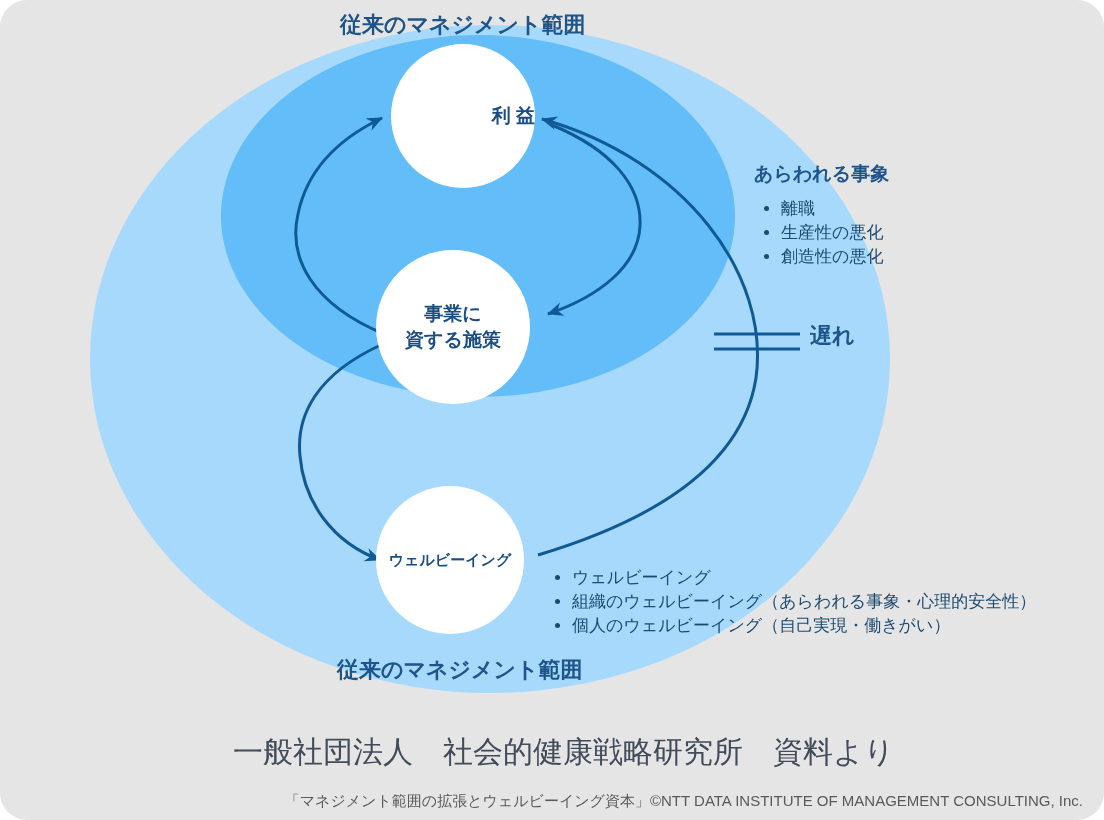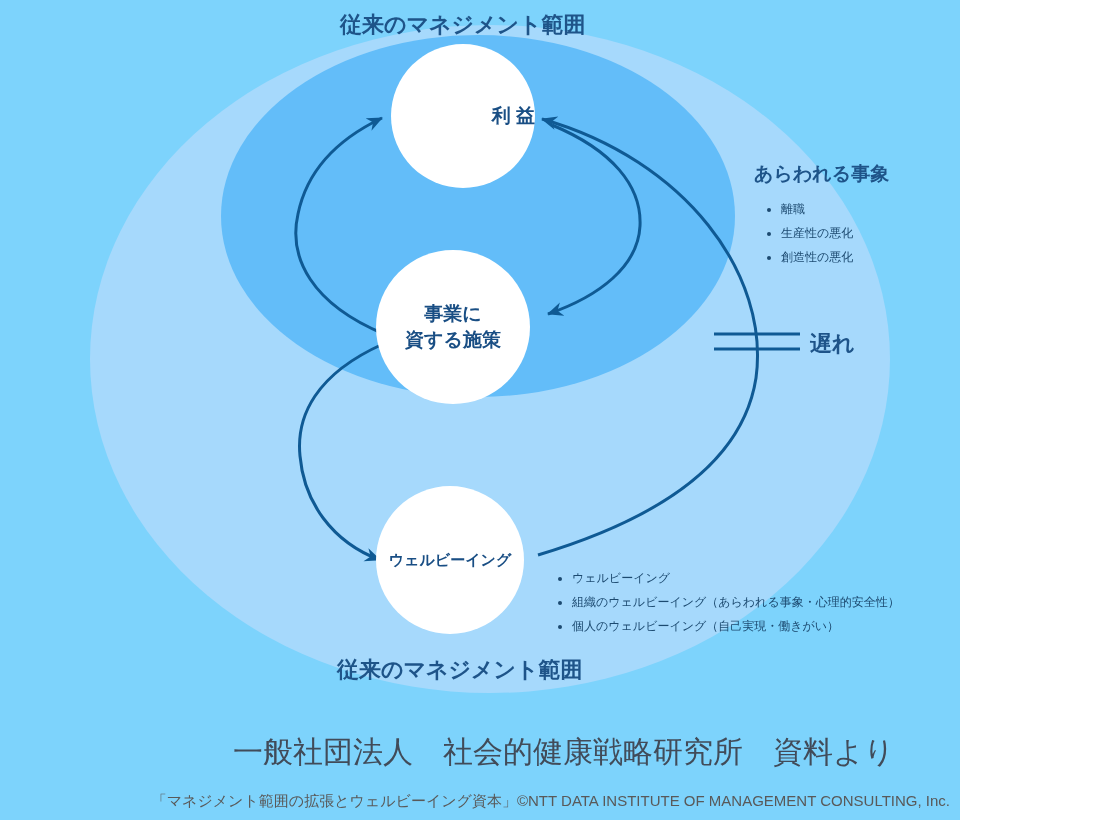--- a/index.html
+++ b/index.html
@@ -1,45 +1,46 @@
 <!DOCTYPE html>
 <html><head>
 <meta charset="utf-8">
 <style>
   html,body{margin:0;padding:0;background:#ffffff;}
   .canvas{
-    position:relative;width:960px;height:820px;overflow:hidden;background:#7dd3fc;
+    position:relative;width:1104px;height:820px;overflow:hidden;background:#e5e5e5;
     font-family:"Liberation Sans","DejaVu Sans",sans-serif;
+    border-radius:27px;
   }
   .ellipse{position:absolute;border-radius:50%;}
   .outer-ellipse{left:90px;top:25px;width:800px;height:668px;background:#A6D9FC;}
   .inner-ellipse{left:221px;top:35px;width:514px;height:362px;background:#63BDF9;}
   .node{
     position:absolute;background:#ffffff;border-radius:50%;
     display:flex;align-items:center;justify-content:center;text-align:center;
     color:#194E84;font-weight:bold;font-size:19px;line-height:26px;
   }
   .node-profit{left:391px;top:44px;width:144px;height:144px;justify-content:flex-end;}
   .node-measures{left:376px;top:250px;width:154px;height:154px;}
   .node-wellbeing{left:376px;top:486px;width:148px;height:148px;font-size:15px;}
   .arrows{position:absolute;left:0;top:0;width:1104px;height:820px;pointer-events:none;}
   .scope-label{position:absolute;color:#1E5489;font-weight:bold;font-size:22px;white-space:nowrap;}
   .label-inner-scope{left:340px;top:10px;}
   .label-outer-scope{left:337px;top:655px;}
   .phenomena{position:absolute;left:754px;top:161px;width:330px;}
   .phenomena-heading{color:#1E5489;font-weight:bold;font-size:19px;margin:0 0 10px 0;}
   ul.dot-list{margin:0;padding:0 0 0 27px;list-style:disc;}
-  ul.dot-list li{color:#1C4A70;font-size:12px;line-height:24px;white-space:nowrap;}
-  .delay-label{position:absolute;left:810px;top:329px;color:#1E5489;font-weight:bold;font-size:22px;}
+  ul.dot-list li{color:#1C4A70;font-size:17px;line-height:24px;white-space:nowrap;}
+  .delay-label{position:absolute;left:810px;top:321px;color:#1E5489;font-weight:bold;font-size:22px;}
   .wellbeing-points{position:absolute;left:545px;top:566px;width:540px;}
   .footer-source{
     position:absolute;left:233px;top:732px;color:#414B59;font-size:30px;white-space:nowrap;
   }
   .footer-copyright{
-    position:absolute;right:10px;top:792px;color:#595959;font-size:15px;white-space:nowrap;
+    position:absolute;right:21px;top:792px;color:#595959;font-size:15px;white-space:nowrap;
   }
 </style>
 </head>
 <body>
 
 <div class="canvas">
 
   <div class="ellipse outer-ellipse"></div>
   <div class="ellipse inner-ellipse"></div>
 

